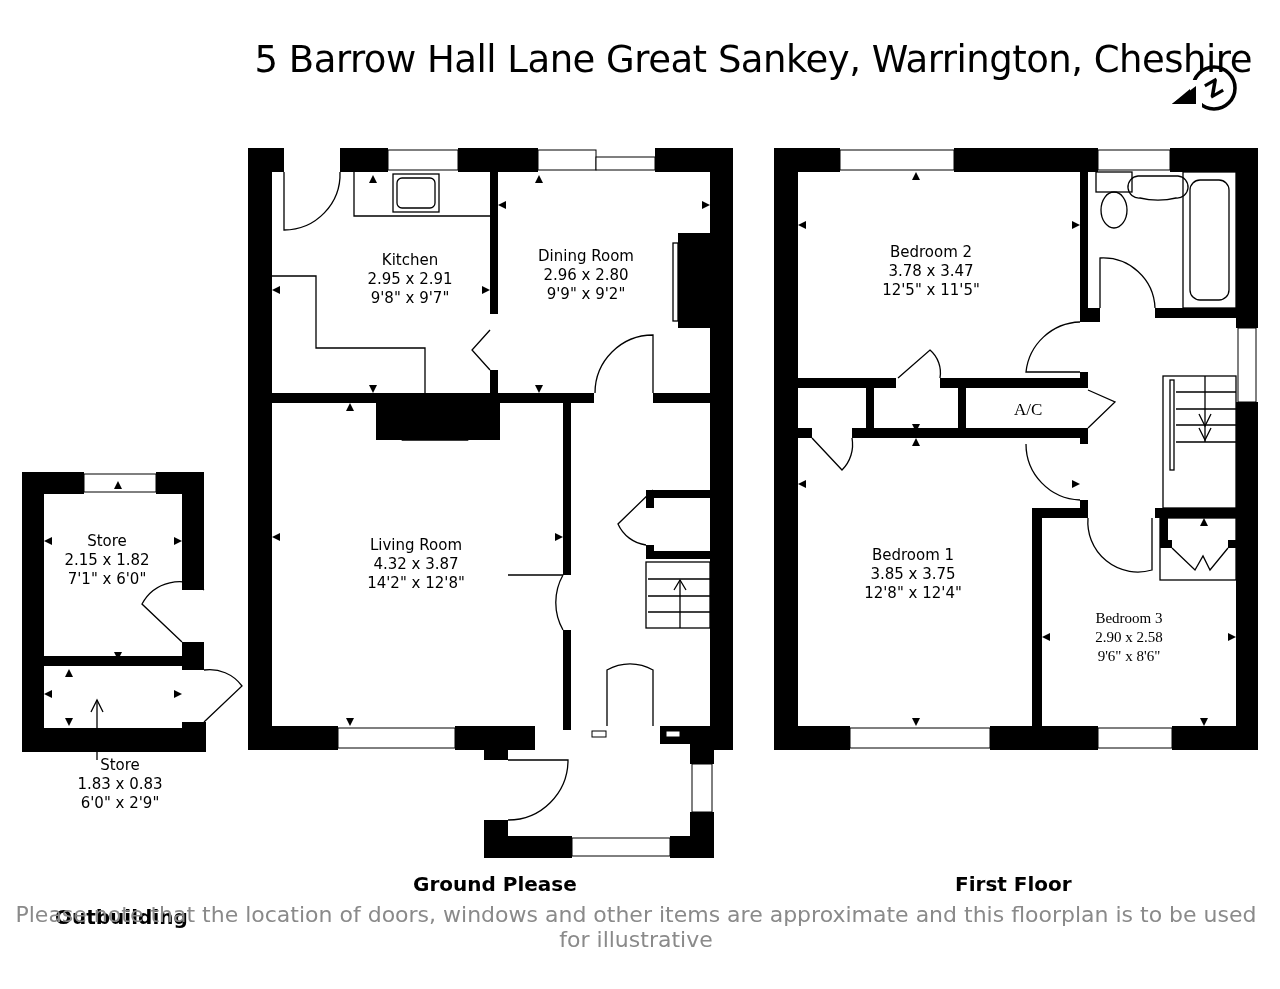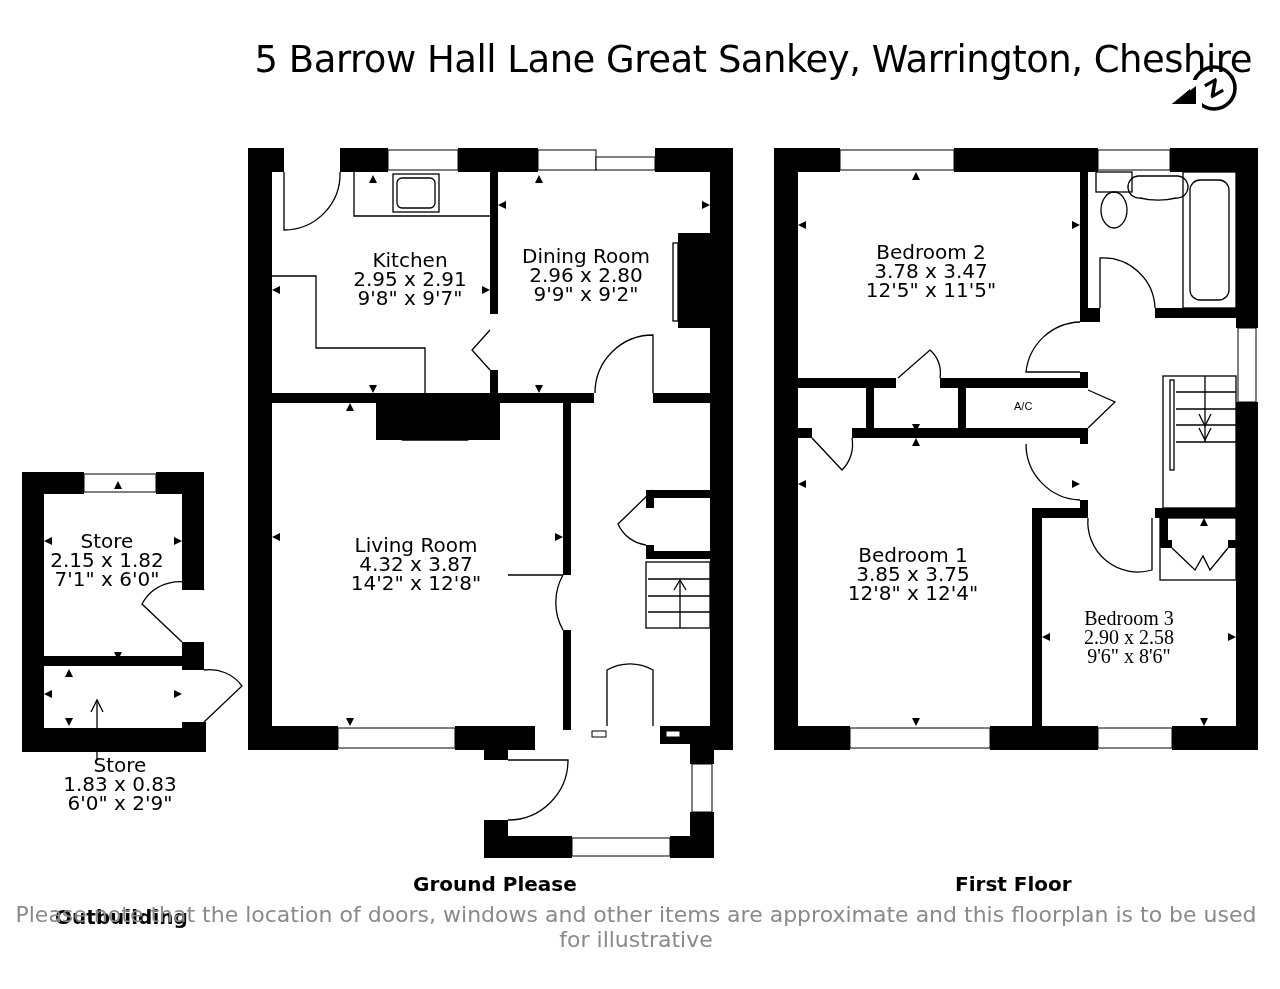--- a/index.html
+++ b/index.html
@@ -2,29 +2,29 @@
 <html><head>
 <meta charset="utf-8">
 <style>
   html, body { margin: 0; padding: 0; background: #ffffff; }
   body { width: 1280px; height: 989px; position: relative; overflow: hidden;
          font-family: "DejaVu Sans", sans-serif; color: #000; }
   .title { position: absolute; left: 0; top: 38px; width: 1252px; text-align: right;
            font-size: 37px; letter-spacing: -0.5px; font-family: "DejaVu Sans", sans-serif; }
   .compass { position: absolute; left: 1168px; top: 62px; width: 76px; height: 52px; }
   svg.plan { position: absolute; left: 0; top: 0; }
-  .room-label { position: absolute; text-align: center; font-size: 20px; line-height: 19px;
+  .room-label { position: absolute; text-align: center; font-size: 15px; line-height: 19px;
                 font-family: "DejaVu Sans", sans-serif; white-space: nowrap; transform: translateX(-50%); }
   .room-label span { display: block; }
   .floor-label { position: absolute; font-weight: bold; font-size: 20px;
                  font-family: "DejaVu Sans", sans-serif; white-space: nowrap; }
   .disclaimer { position: absolute; left: 0; top: 902px; width: 1272px; text-align: center;
                 color: #8a8a8a; font-size: 22px; line-height: 25px;
                 font-family: "DejaVu Sans", sans-serif; }
-  .ac { position: absolute; font-size: 11px; font-family: Liberation Sans, sans-serif; }
+  .ac { position: absolute; font-size: 17px; font-family: Liberation Serif, serif; }
 </style>
 </head>
 <body>
 
 <div class="title">5 Barrow Hall Lane Great Sankey, Warrington, Cheshire</div>
 
 <svg class="compass" viewBox="0 0 76 52">
   <circle cx="46" cy="26" r="21" fill="none" stroke="#000" stroke-width="3.5"></circle>
   <path d="M4 42 L28 22 L30 42 Z" fill="#000"></path>
   <rect x="22" y="18" width="12" height="28" fill="#fff"></rect>

